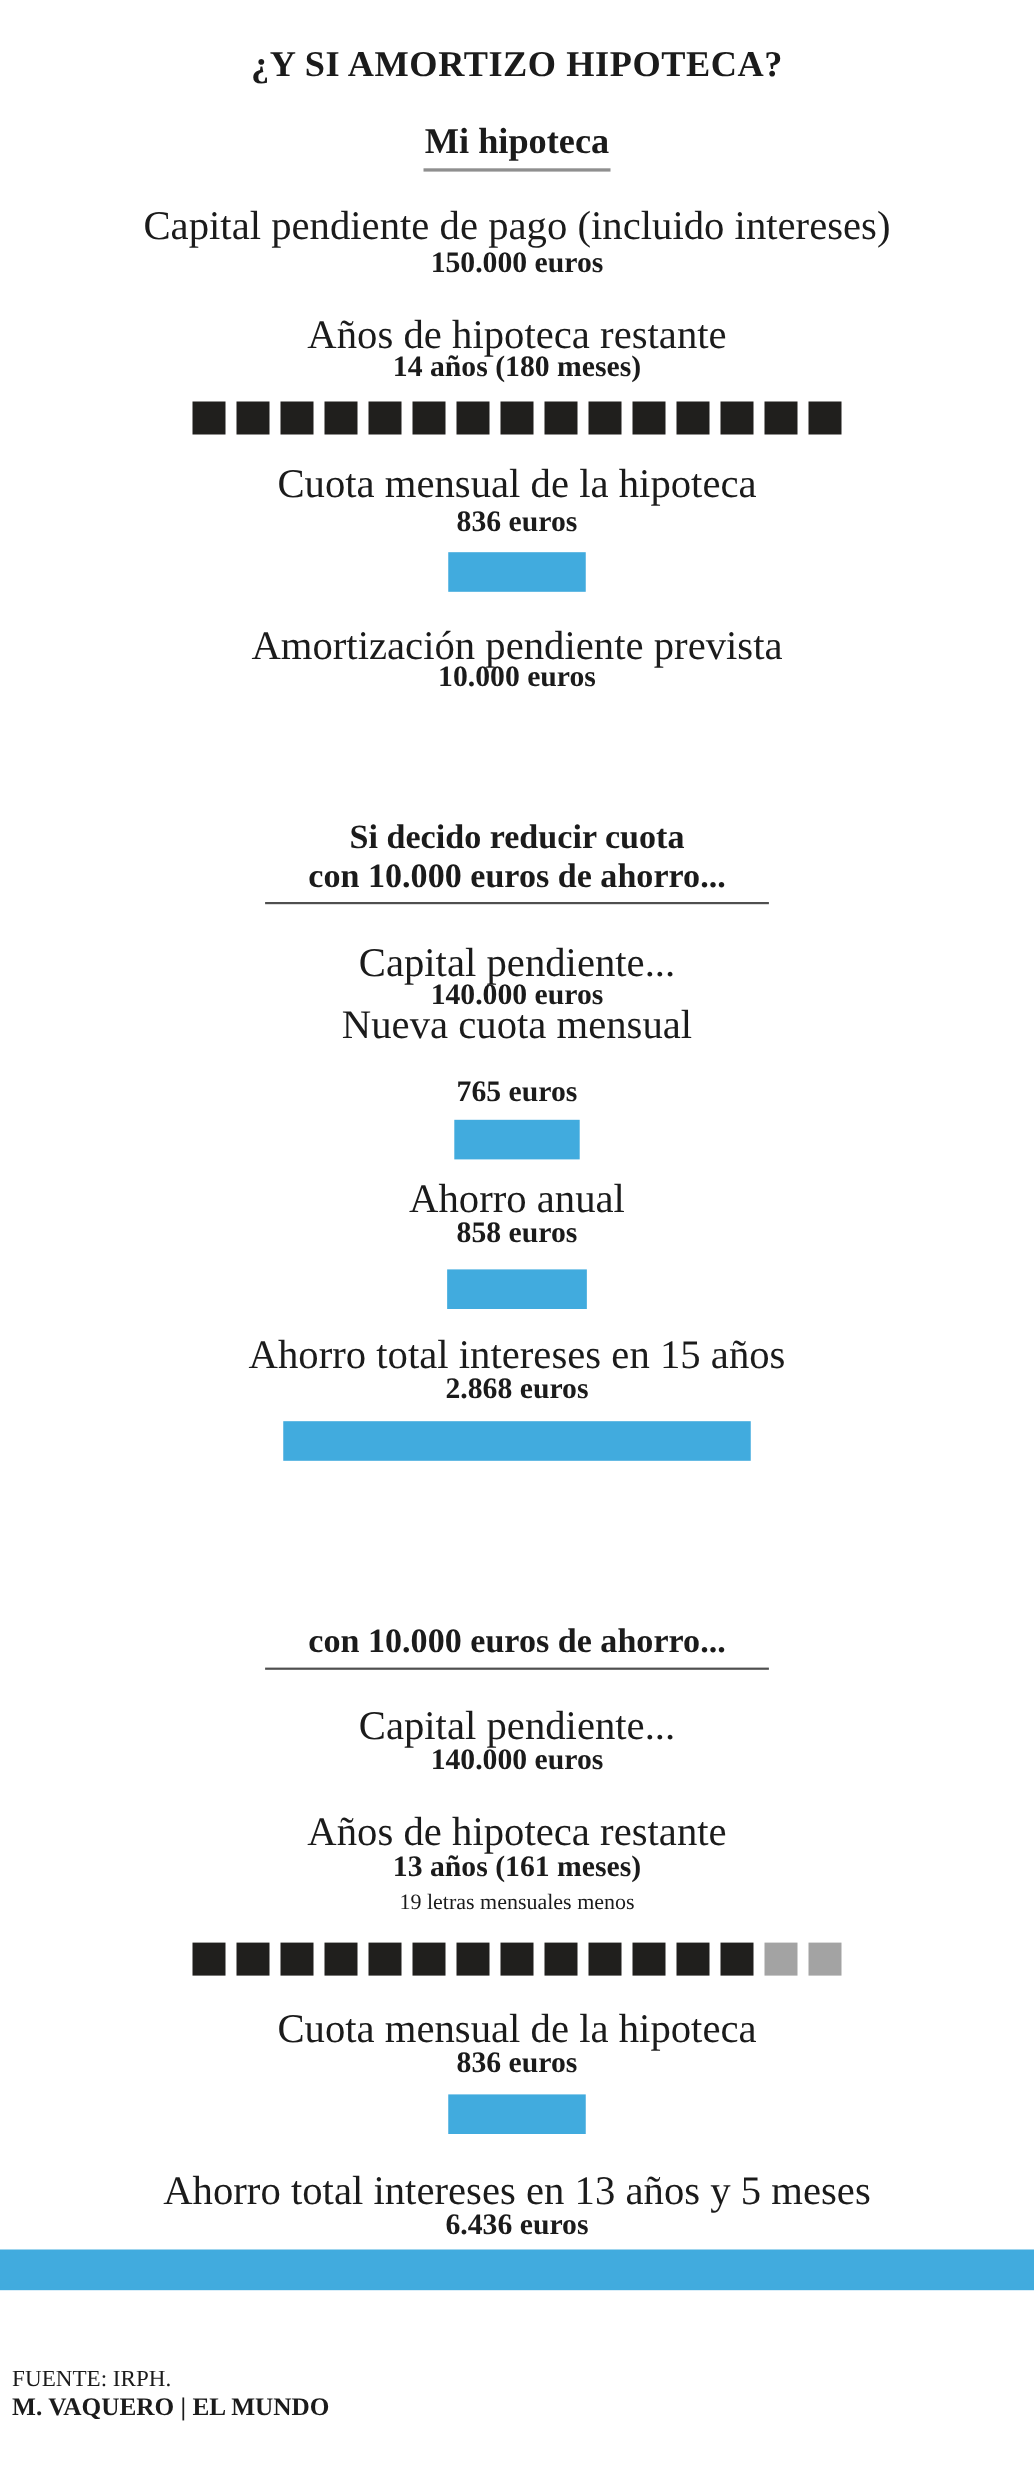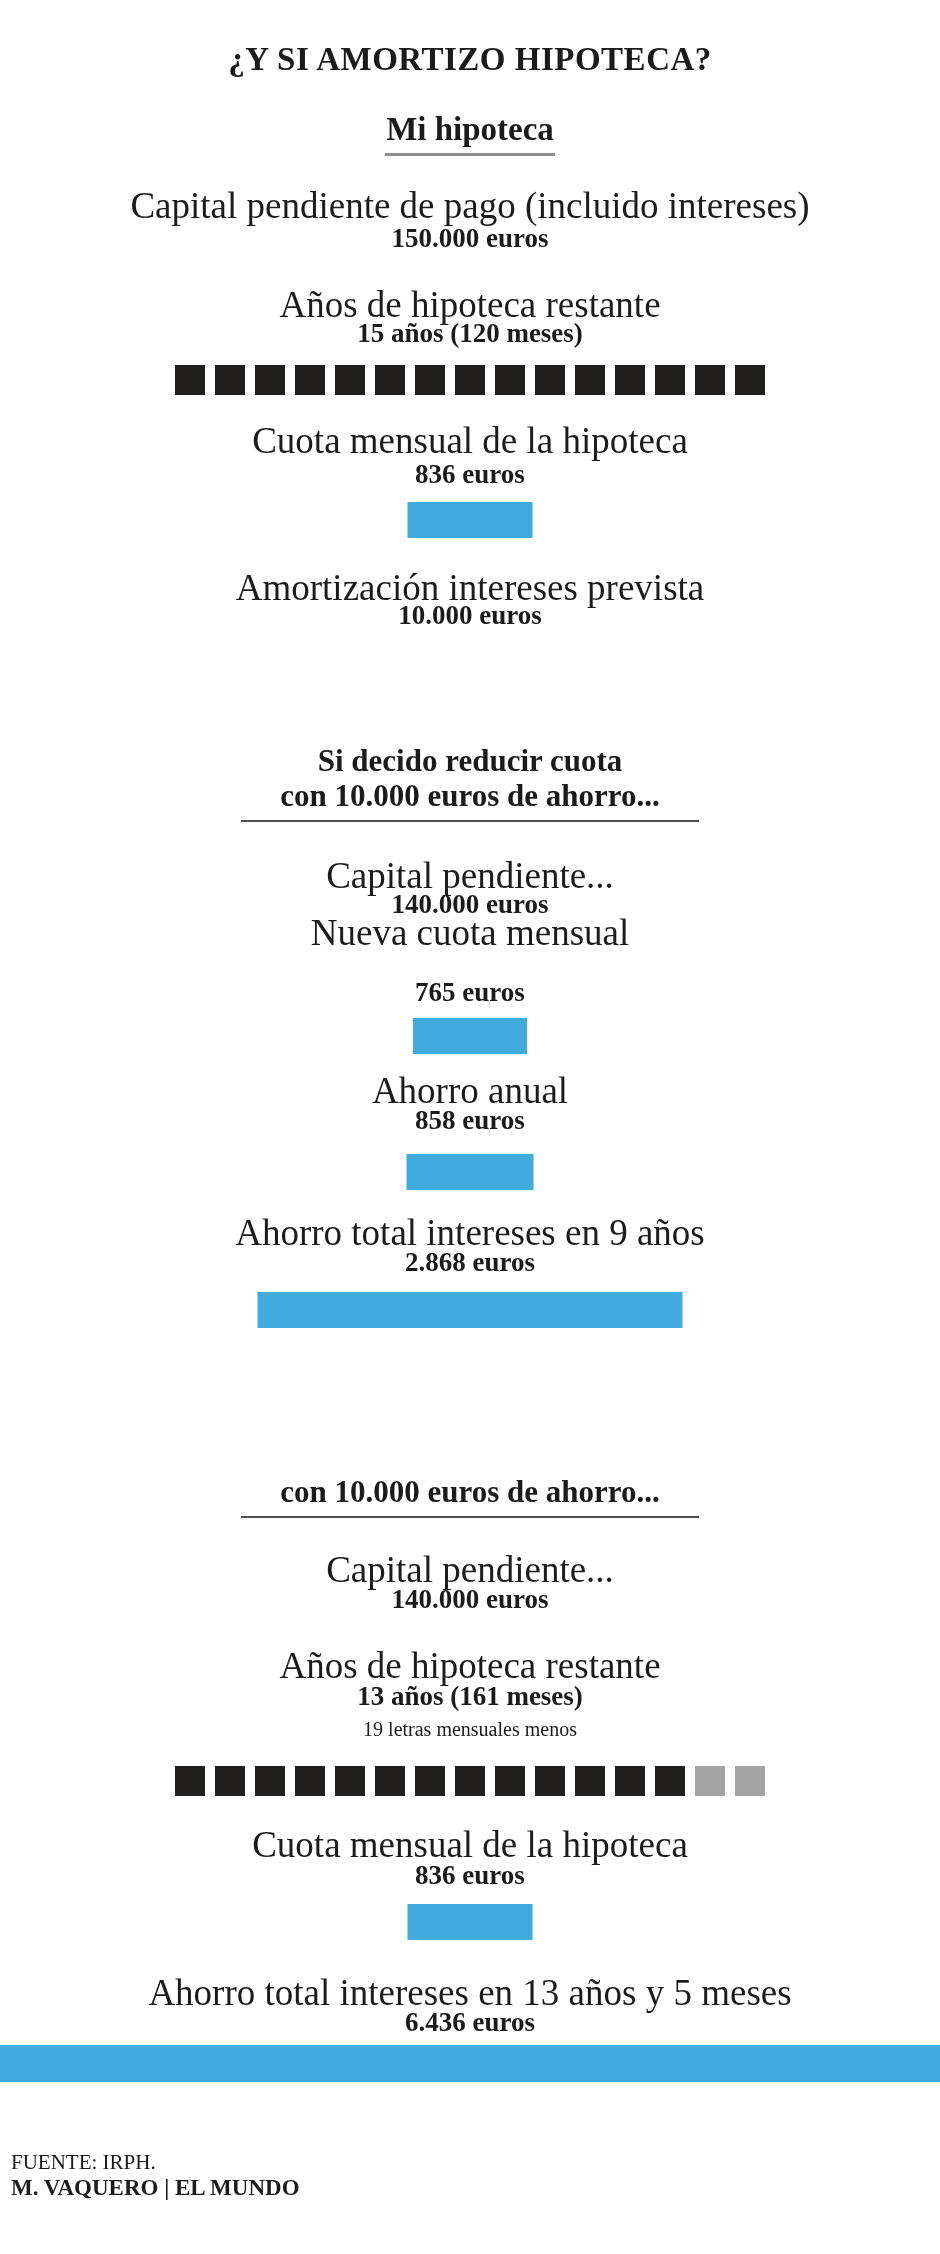--- a/index.html
+++ b/index.html
@@ -38,21 +38,21 @@
 
   <div class="t title" style="top:41px">¿Y SI AMORTIZO HIPOTECA?</div>
 
   <div class="t h2" style="top:111px">Mi hipoteca</div>
   <div class="rule rule-mi" style="top:153px"></div>
 
   <div class="t lbl" style="top:185px">Capital pendiente de pago (incluido intereses)</div>
   <div class="t val" style="top:223px">150.000 euros</div>
 
   <div class="t lbl" style="top:284px">Años de hipoteca restante</div>
-  <div class="t val" style="top:318px">15 años (120 meses)</div>
+  <div class="t val" style="top:318px">14 años (180 meses)</div>
   <div class="sq-row" style="top:365px">
       <span class="sq"></span>
       <span class="sq"></span>
       <span class="sq"></span>
       <span class="sq"></span>
       <span class="sq"></span>
       <span class="sq"></span>
       <span class="sq"></span>
       <span class="sq"></span>
       <span class="sq"></span>
@@ -61,39 +61,39 @@
       <span class="sq"></span>
       <span class="sq"></span>
       <span class="sq"></span>
       <span class="sq"></span>
     </div>
 
   <div class="t lbl" style="top:420px">Cuota mensual de la hipoteca</div>
   <div class="t val" style="top:459px">836 euros</div>
   <div class="bar" style="top: 502px; width: 125px;"></div>
 
-  <div class="t lbl" style="top:567px">Amortización intereses prevista</div>
+  <div class="t lbl" style="top:567px">Amortización pendiente prevista</div>
   <div class="t val" style="top:600px">10.000 euros</div>
 
   <div class="t h3" style="top:744px">Si decido reducir cuota</div>
   <div class="t h3" style="top:779px">con 10.000 euros de ahorro...</div>
   <div class="rule rule-sec" style="top:820px"></div>
 
   <div class="t lbl" style="top:855px">Capital pendiente...</div>
   <div class="t val" style="top:889px">140.000 euros</div>
 
   <div class="t lbl" style="top:912px">Nueva cuota mensual</div>
   <div class="t val" style="top:977px">765 euros</div>
   <div class="bar" style="top: 1018px; width: 114px;"></div>
 
   <div class="t lbl" style="top:1070px">Ahorro anual</div>
   <div class="t val" style="top:1105px">858 euros</div>
   <div class="bar" style="top: 1154px; width: 127px;"></div>
 
-  <div class="t lbl" style="top:1212px">Ahorro total intereses en 9 años</div>
+  <div class="t lbl" style="top:1212px">Ahorro total intereses en 15 años</div>
   <div class="t val" style="top:1247px">2.868 euros</div>
   <div class="bar" style="top: 1292px; width: 425px;"></div>
 
   <div class="t h3" style="top:1475px">con 10.000 euros de ahorro...</div>
   <div class="rule rule-sec" style="top:1516px"></div>
 
   <div class="t lbl" style="top:1549px">Capital pendiente...</div>
   <div class="t val" style="top:1584px">140.000 euros</div>
 
   <div class="t lbl" style="top:1645px">Años de hipoteca restante</div>

